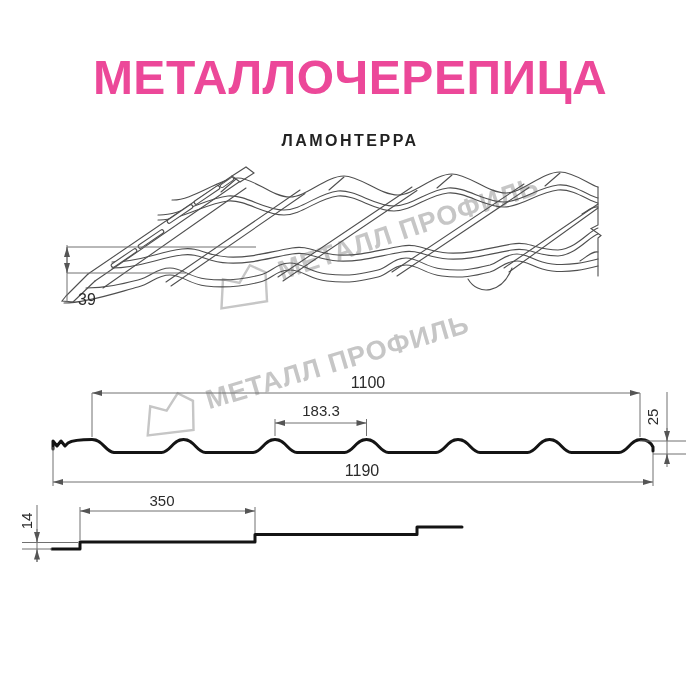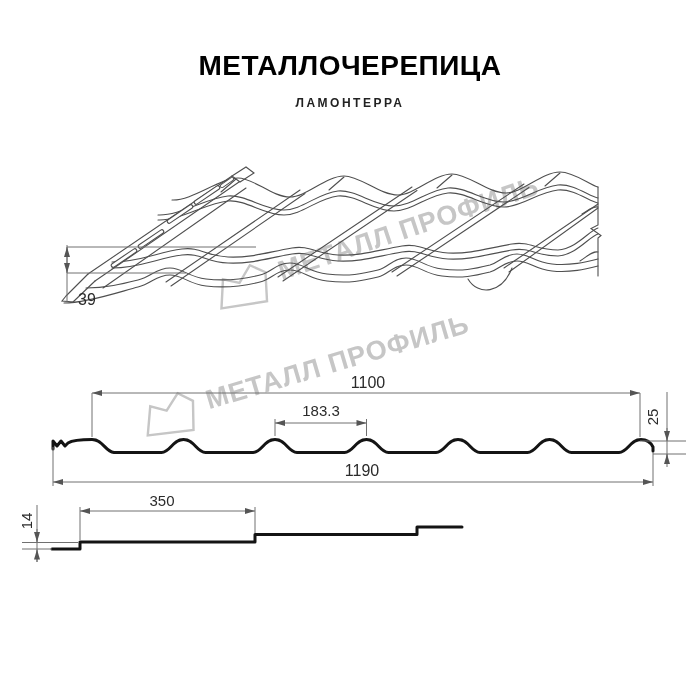--- a/index.html
+++ b/index.html
@@ -1,20 +1,20 @@
 <!DOCTYPE html>
 <html><head>
 <meta charset="utf-8">
 <style>
   html,body{margin:0;padding:0;background:#fff;}
   .page{position:relative;width:700px;height:700px;background:#fff;overflow:hidden;
         font-family:"Liberation Sans",sans-serif;}
   .title-block{position:absolute;left:0;right:0;top:50px;text-align:center;}
-  .title-main{font-size:28px;font-weight:800;letter-spacing:.5px;color:#000000;}
-  .title-sub{margin-top:14px;font-size:12px;font-weight:600;letter-spacing:2.5px;color:#222;}
+  .title-main{font-size:48px;font-weight:800;letter-spacing:.5px;color:#ec4899;}
+  .title-sub{margin-top:27px;font-size:16px;font-weight:600;letter-spacing:2.5px;color:#222;}
   .watermark{position:absolute;display:flex;align-items:center;gap:10px;
              color:#c6c6c6;font-weight:bold;font-size:27px;letter-spacing:1px;
              white-space:nowrap;z-index:0;user-select:none;}
   .wm-a{left:222px;top:268px;transform:rotate(-18.5deg);transform-origin:0 100%;}
   .wm-b{left:148px;top:395px;transform:rotate(-16.5deg);transform-origin:0 100%;}
   .wm-logo{transform:translateY(5px);}
   svg.art{position:absolute;left:0;top:0;z-index:1;}
   .persp{stroke:#4f4f4f;stroke-width:1.1;fill:none;stroke-linecap:round;}
   .slot-dark{stroke:#4f4f4f;stroke-width:5;stroke-linecap:round;}
   .slot-light{stroke:#ffffff;stroke-width:2.8;stroke-linecap:round;}

